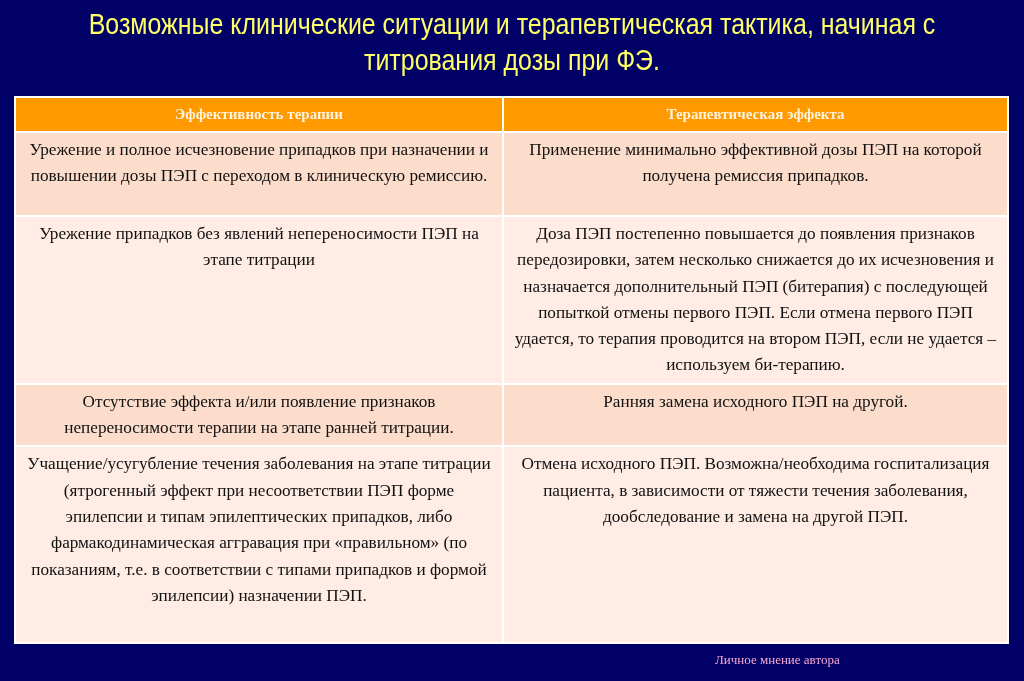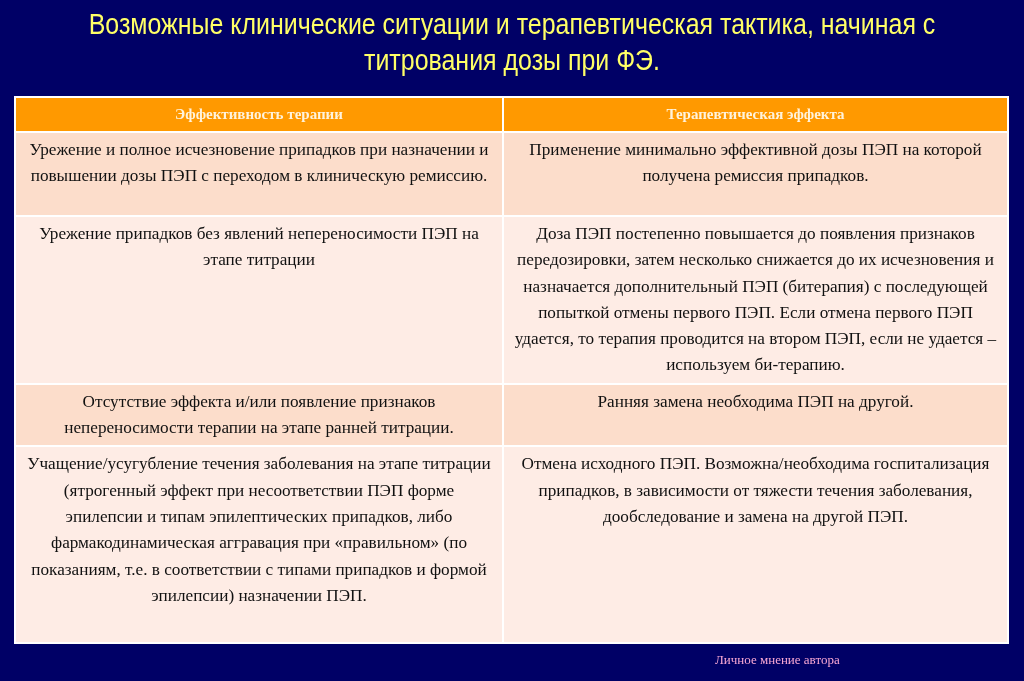--- a/index.html
+++ b/index.html
@@ -63,22 +63,22 @@
   <tr class="dark" style="height:84px;">
     <td>Урежение и полное исчезновение припадков при назначении и повышении дозы ПЭП с переходом в клиническую ремиссию.</td>
     <td>Применение минимально эффективной дозы ПЭП на которой получена ремиссия припадков.</td>
   </tr>
   <tr class="light" style="height:152px;">
     <td>Урежение припадков без явлений непереносимости ПЭП на этапе титрации</td>
     <td>Доза ПЭП постепенно повышается до появления признаков передозировки, затем несколько снижается до их исчезновения и назначается дополнительный ПЭП (битерапия) с последующей попыткой отмены первого ПЭП. Если отмена первого ПЭП удается, то терапия проводится на втором ПЭП, если не удается – используем би-терапию.</td>
   </tr>
   <tr class="dark" style="height:59px;margin-left:11px;">
     <td>Отсутствие эффекта и/или появление признаков непереносимости терапии на этапе ранней титрации.</td>
-    <td>Ранняя замена необходима ПЭП на другой.</td>
+    <td>Ранняя замена исходного ПЭП на другой.</td>
   </tr>
   <tr class="light" style="height:197px;padding-left:36px;">
     <td>Учащение/усугубление течения заболевания на этапе титрации (ятрогенный эффект при несоответствии ПЭП форме эпилепсии и типам эпилептических припадков, либо фармакодинамическая аггравация при «правильном» (по показаниям, т.е. в соответствии с типами припадков и формой эпилепсии) назначении ПЭП.</td>
-    <td>Отмена исходного ПЭП. Возможна/необходима госпитализация припадков, в зависимости от тяжести течения заболевания, дообследование и замена на другой ПЭП.</td>
+    <td>Отмена исходного ПЭП. Возможна/необходима госпитализация пациента, в зависимости от тяжести течения заболевания, дообследование и замена на другой ПЭП.</td>
   </tr>
 </tbody>
   </table>
 
 <div class="note">Личное мнение автора</div>
 
 </body></html>

